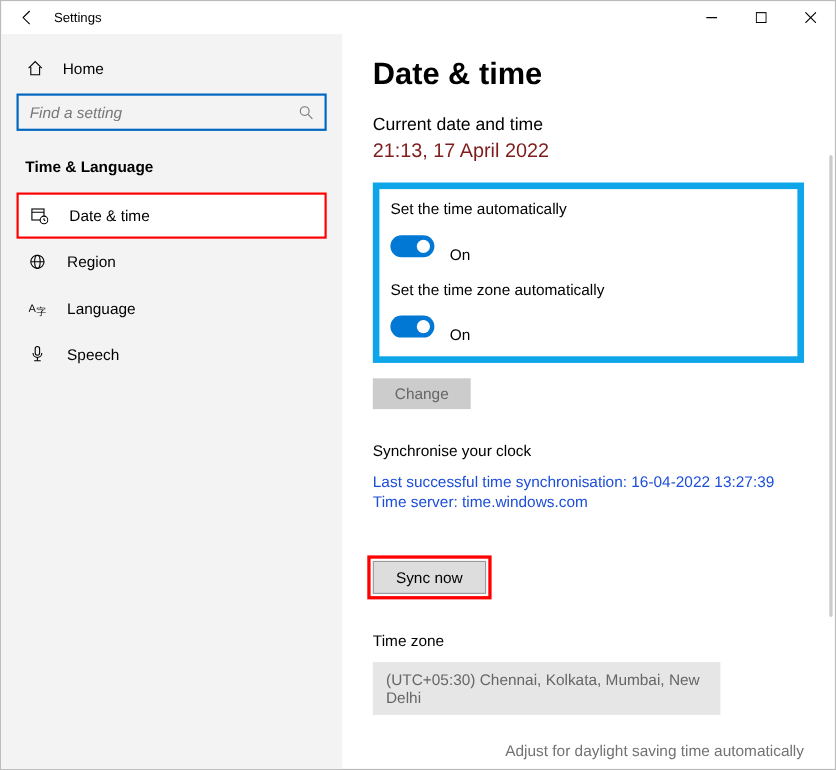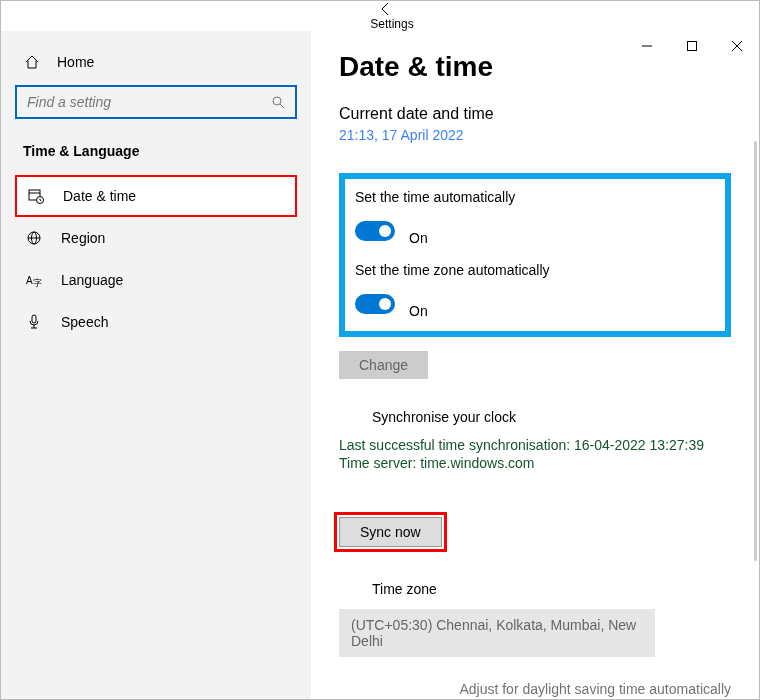--- a/index.html
+++ b/index.html
@@ -1,54 +1,54 @@
 <!DOCTYPE html>
 <html><head>
   <meta charset="utf-8">
   <style>
     * { box-sizing: border-box; margin: 0; padding: 0; font-family: "Segoe UI", -apple-system, sans-serif; }
     body { width: 760px; height: 700px; background: #fff; overflow: hidden; }
     .window { width: 100%; height: 100%; display: flex; flex-direction: column; border: 1px solid #bbb; }
-    .titlebar { height: 30px; display: flex; align-items: center; padding: 0 0 0 12px; flex-direction: column; }
+    .titlebar { height: 30px; display: flex; align-items: center; padding: 0 0 0 12px; }
     .back-btn { width: 24px; height: 24px; display:flex; align-items:center; justify-content:center; cursor:pointer; }
     .title { font-size: 12px; margin-left: 12px; color: #000;}
     .winctrl { margin-left: auto; display: flex; }
     .winctrl div { width: 45px; height: 30px; display: flex; align-items:center; justify-content:center; cursor:pointer; font-size: 14px; }
     .content { flex: 1; display: flex; overflow:hidden;}
     .sidebar { width: 310px; background: #f3f3f3; padding: 12px 0 0 14px; }
     .sidebar-item { height: 38px; display:flex; align-items:center; gap:16px; padding:0 8px; cursor:pointer; font-size: 14px; color:#000;text-align:center;}
     .search { margin: 4px 14px 14px 0; position:relative;  }
     .search input { width: 100%; height: 34px; padding: 0 30px 0 10px; border: 2px solid #0067c0; font-size: 14px; background: #f3f3f3; outline:none;}
     .search input::placeholder { color: #777; font-style: italic;}
     .search-icn { position:absolute; right:10px; top:50%; transform:translateY(-50%); color:#777;}
     .category { font-weight: 600; font-size: 14px; padding: 10px 8px 16px; }
     .nav { padding-right: 14px; }
     .nav-item { height: 42px; display:flex; align-items:center; gap:18px; padding:0 10px; cursor:pointer; font-size: 14px; color:#000;}
     .nav-item.active { border: 2px solid red; background: #fff; }
     .icon { width: 18px; height:18px; display:inline-flex; align-items:center; justify-content:center; flex-shrink:0;}
     .main { flex:1; padding: 20px 28px 0 28px; overflow-y: auto; position:relative; }
     .main h1 { font-size: 28px; font-weight: 600; margin-bottom: 22px; }
     .main h2 { font-size: 16px; font-weight: 400; margin-bottom: 4px; }
-    .subtext { font-size: 14px; color:#3b82f6; margin-bottom: 30px; }
+    .subtext { font-size: 18px; color:#7f1d1d; margin-bottom: 18px; }
     .label { font-size: 14px; color:#000; margin-bottom: 10px; }
     .redbox { border: 6px solid #0ea5e9; padding: 10px 10px 12px; margin-bottom: 14px; }
     .toggle-row { display:flex; align-items:center; gap:14px; margin-bottom: 16px;}
     .toggle-row:last-child { margin-bottom: 0;}
     .toggle { width: 40px; height:20px; border-radius:10px; position:relative; cursor:pointer;}
     .toggle.on { background: #0078d4; }
     .toggle.off { background: #fff; border:1px solid #444;}
     .knob { width: 12px; height:12px; border-radius:50%; position:absolute; top:4px; }
     .toggle.on .knob { background:#fff; right:4px; }
     .toggle.off .knob { background:#444; left:4px; top:3px;}
     .tstate { font-size:14px;margin-top:15px; }
     .btn { display:inline-block; padding: 6px 20px; background: #ccc; color:#666; font-size:14px; border:none; cursor:default; margin-bottom: 26px;}
     .btn.enabled { color:#000; border:1px solid #999; cursor:pointer; background:#ddd;margin-top:36px;}
     .btn.redborder { outline: 3px solid red; outline-offset: 2px;}
-    .info { font-size: 14px; color: #14532d; margin-bottom: 2px; }
-    .sectlabel { font-size: 14px; color:#000; margin-bottom: 12px; margin-top: 4px; margin-left: 33px;}
+    .info { font-size: 14px; color: #1d4ed8; margin-bottom: 2px; }
+    .sectlabel { font-size: 14px; color:#000; margin-bottom: 12px; margin-top: 4px;}
     .select-dd { padding: 8px 12px; background: #e6e6e6; color:#666; font-size:14px; margin-bottom: 24px; width: 316px;}
     .greyed { color: #737373; text-align: right; }
     .scrollbar-fake { position:absolute; right:2px; top:110px; width:3px; height:420px; background:#ccc; border-radius:2px;}
   </style>
 </head>
 <body>
 
 <div class="window">
   <div class="titlebar">
     <div class="back-btn">

